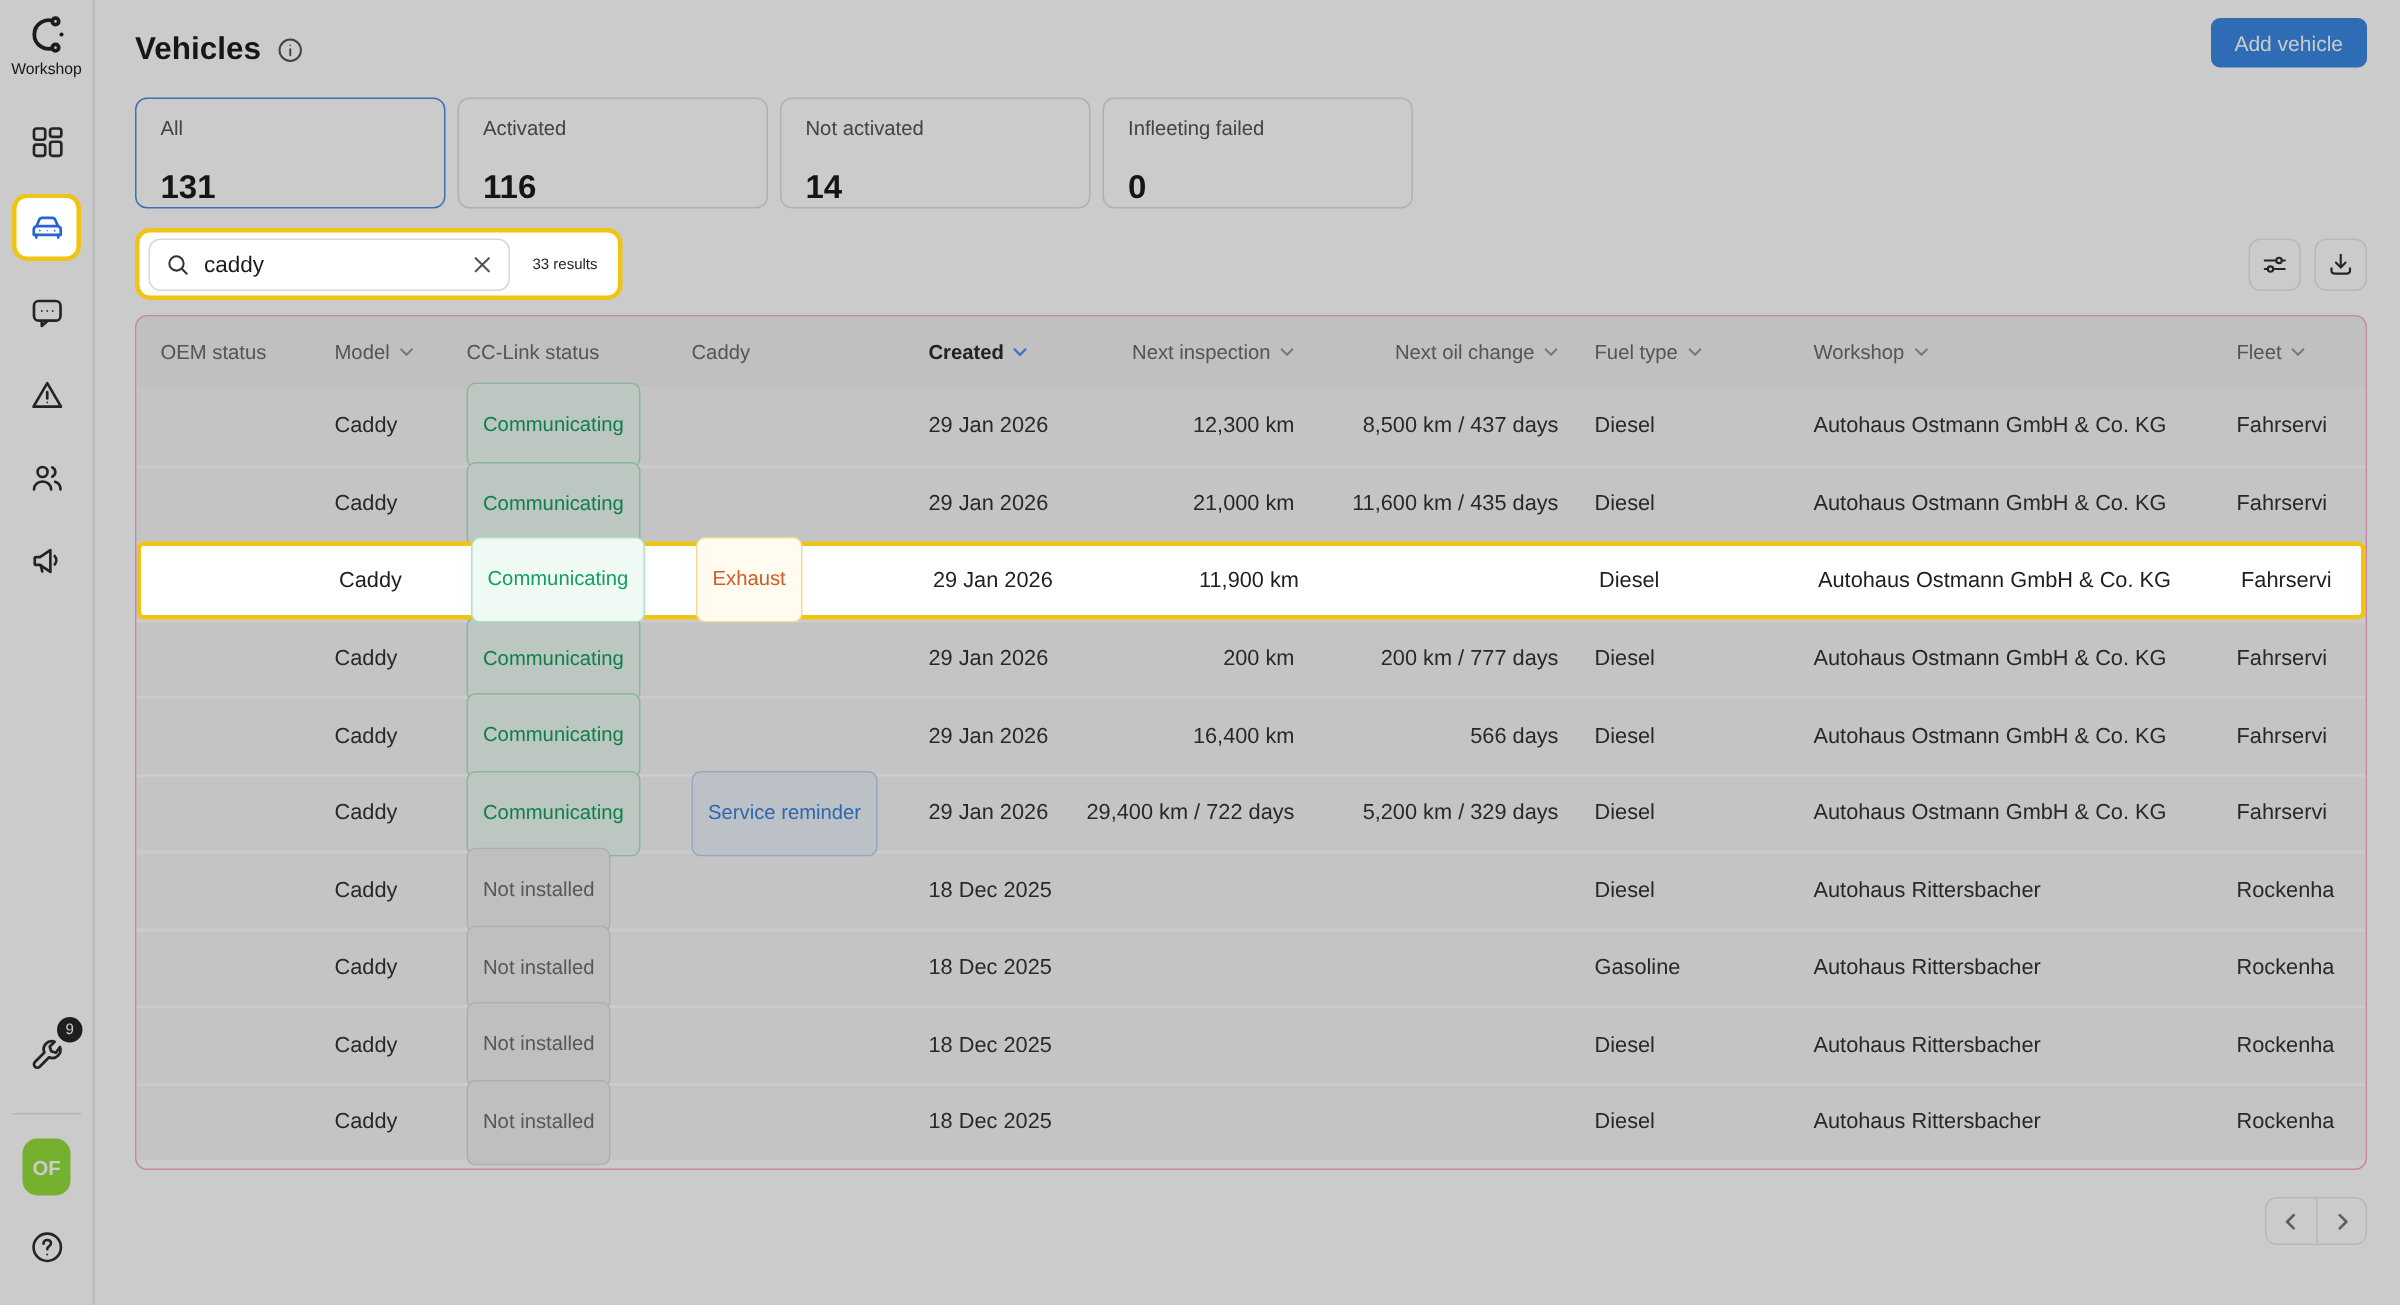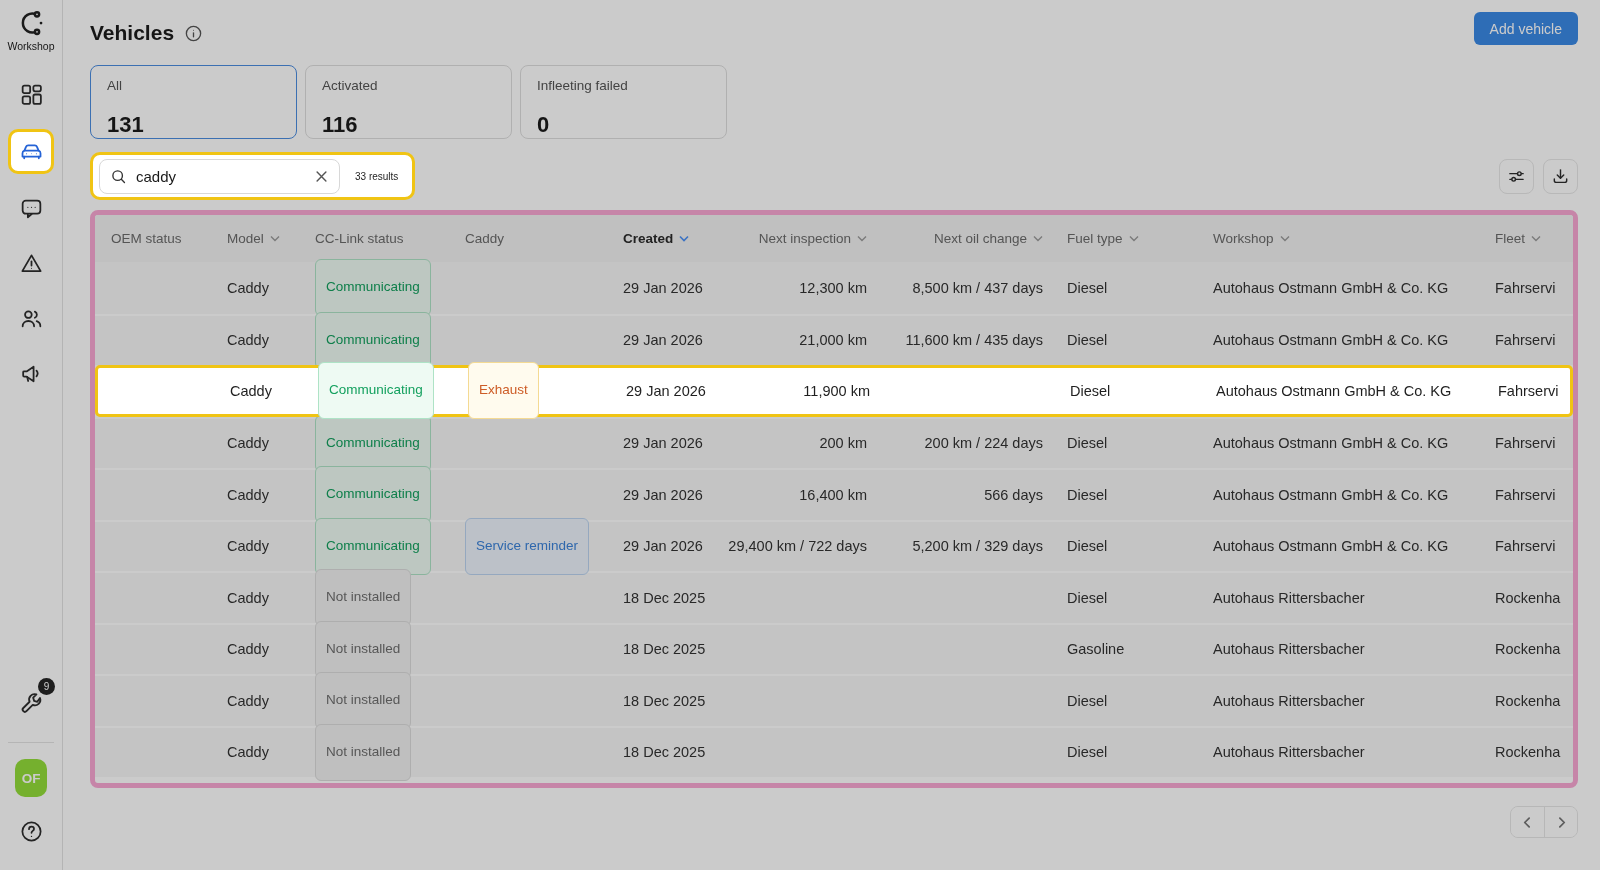--- a/index.html
+++ b/index.html
@@ -54,21 +54,21 @@
   .search-box { width:241px; height:35px; border:1px solid #d8d8d8; border-radius:8px; background:#fff;
                 display:flex; align-items:center; padding:0 10px; gap:9px; cursor:text; }
   .search-text { flex:1; font-size:15px; color:#1a1a1a; }
   .clear-btn { background:none; border:none; cursor:pointer; display:flex; padding:2px; }
   .results-label { font-size:10px; color:#1f1f1f; }
   .tool-btns { display:flex; gap:9px; }
   .icon-btn { width:35px; height:35px; border:1px solid #e7e7e7; border-radius:8px; background:#fff;
               display:flex; align-items:center; justify-content:center; cursor:pointer; }
 
   
-  .table-card { margin-top:10px; background:#fff; border:5px solid #f9a8d4; border-radius:8px;
+  .table-card { margin-top:10px; background:#fff; border:1px solid #f9a8d4; border-radius:8px;
                 overflow:hidden; padding-bottom:6px; }
   .thead, .trow { display:grid;
       grid-template-columns:116px 88px 150px 158px 114px 150px 176px 146px 282px 1fr;
       align-items:center; }
   .thead { height:47px; background:#f1f1f1; }
   .th { font-size:13.5px; color:#6b6b6b; padding-left:16px; display:flex; align-items:center; gap:6px; white-space:nowrap; }
   .th.num { justify-content:flex-end; padding-left:0; padding-right:4px; }
   .th.pad20 { padding-left:20px; }
   .th.sorted span { color:#2b2b2b; font-weight:bold; }
   .trow { height:51.5px; background:#f7f7f7; border-top:2px solid #ffffff; cursor:pointer; }
@@ -202,20 +202,24 @@
   <div class="cards">
     <div class="card selected">
       <div class="card-label">All</div>
       <div class="card-value">131</div>
     </div>
     <div class="card">
       <div class="card-label">Activated</div>
       <div class="card-value">116</div>
     </div>
     <div class="card">
+      <div class="card-label">Not activated</div>
+      <div class="card-value">14</div>
+    </div>
+    <div class="card">
       <div class="card-label">Infleeting failed</div>
       <div class="card-value">0</div>
     </div>
   </div>
 
   <div class="toolbar">
     <div class="search-hl spot">
       <div class="search-box">
         <svg width="17" height="17" viewBox="0 0 20 20" fill="none" stroke="#333" stroke-width="1.6" stroke-linecap="round">
           <circle cx="9" cy="9" r="5.6"></circle>
@@ -340,21 +344,21 @@
       <div class="td pad20">Autohaus Ostmann GmbH &amp; Co. KG</div>
       <div class="td pad20">Fahrservi</div>
     </div>
         <div class="trow">
       <div class="td"></div>
       <div class="td">Caddy</div>
       <div class="td"><span class="badge badge-green">Communicating</span></div>
       <div class="td"></div>
       <div class="td">29 Jan 2026</div>
       <div class="td num">200 km</div>
-      <div class="td num">200 km / 224 days</div>
+      <div class="td num">200 km / 777 days</div>
       <div class="td pad20">Diesel</div>
       <div class="td pad20">Autohaus Ostmann GmbH &amp; Co. KG</div>
       <div class="td pad20">Fahrservi</div>
     </div>
         <div class="trow">
       <div class="td"></div>
       <div class="td">Caddy</div>
       <div class="td"><span class="badge badge-green">Communicating</span></div>
       <div class="td"></div>
       <div class="td">29 Jan 2026</div>

